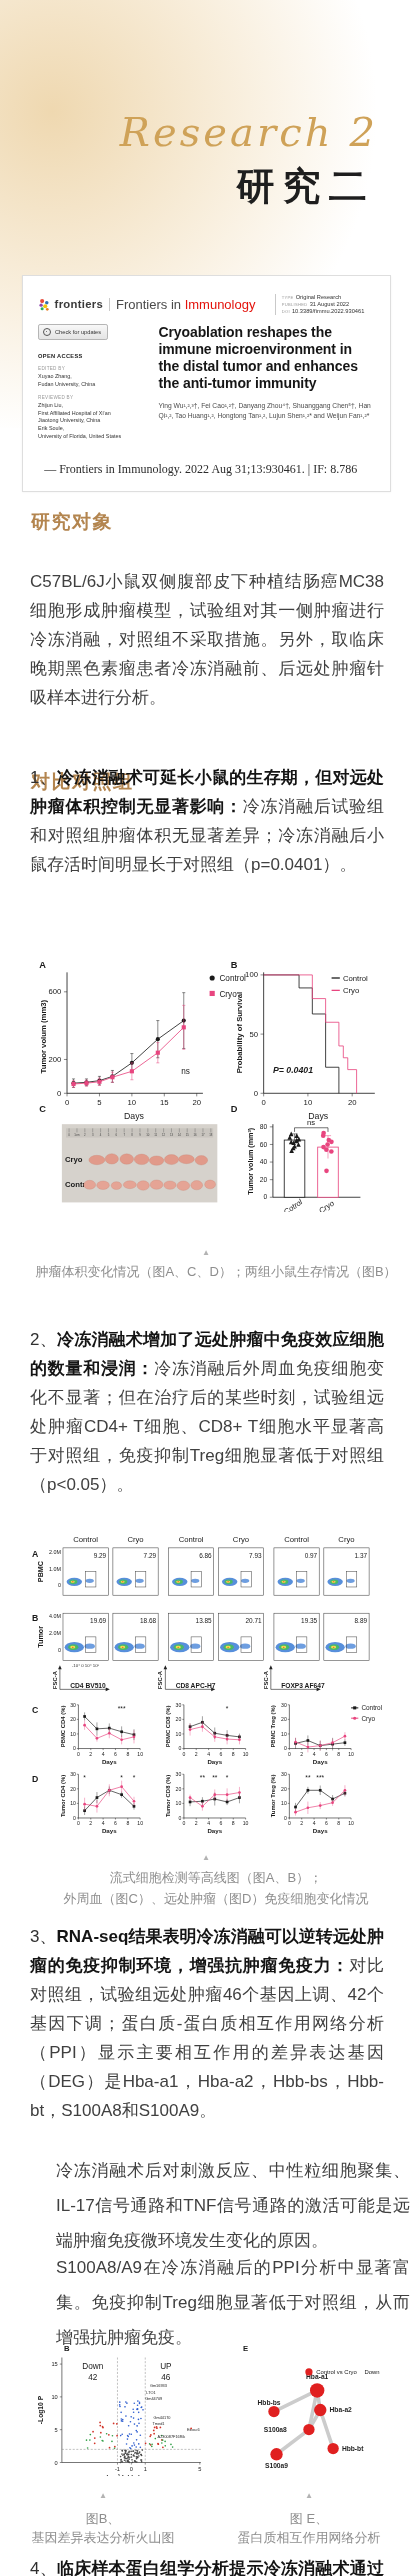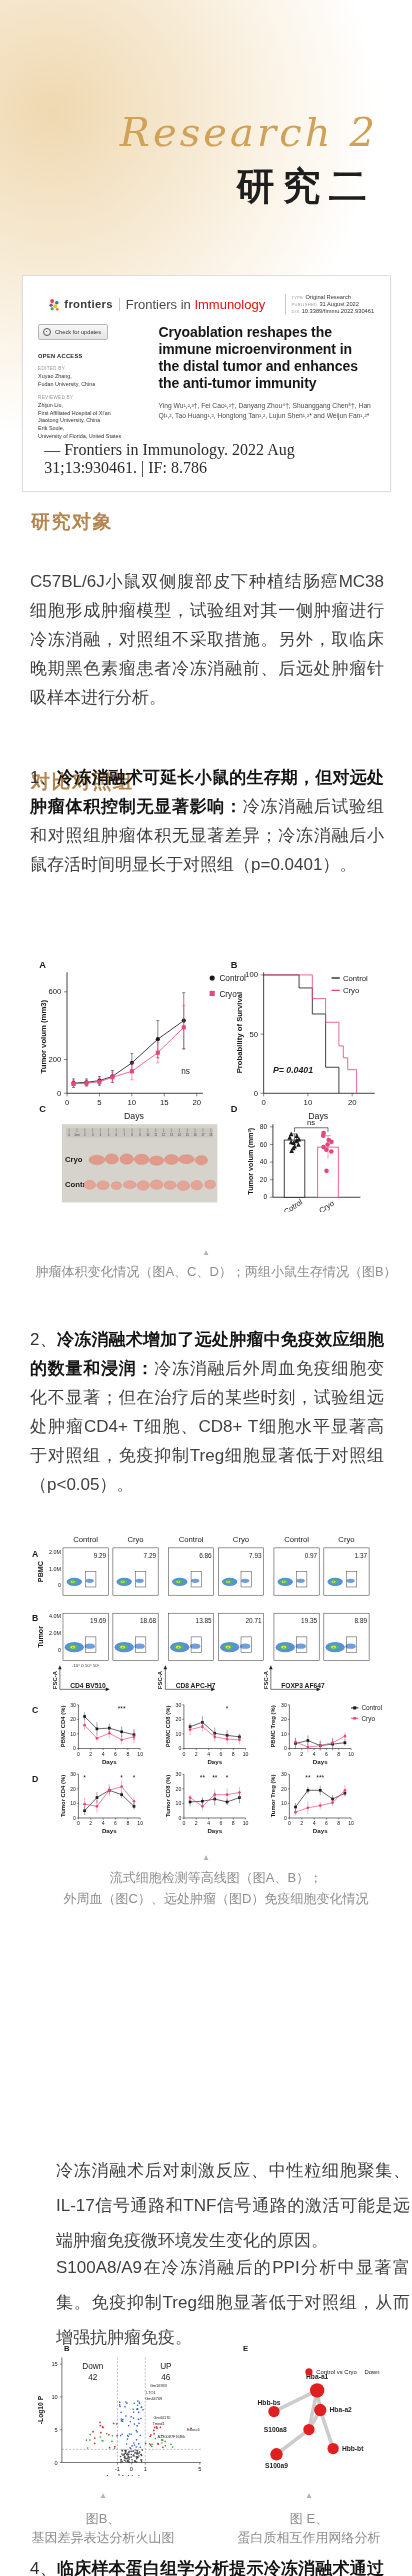--- a/index.html
+++ b/index.html
@@ -9,21 +9,21 @@
         background:radial-gradient(circle at 38% 42%, rgba(238,214,172,.95) 0%, rgba(244,227,197,.55) 42%, rgba(255,255,255,0) 70%);}
   .script-title{position:absolute;left:0;width:378px;text-align:right;top:109px;
         font-family:"DejaVu Serif","Liberation Serif",serif;font-style:italic;font-size:40px;
         color:#cfa258;letter-spacing:3.1px;}
   .cn-title{position:absolute;left:0;width:375px;text-align:right;top:161px;
         font-family:"Liberation Serif","DejaVu Serif",serif;font-weight:bold;font-size:38px;
         color:#1e1e1e;letter-spacing:8.2px;}
   
   .card{position:absolute;left:21.6px;top:275px;width:369px;height:217px;background:#fff;
         border:0.5px solid #dedede;box-shadow:0 0.5px 2.1px rgba(0,0,0,.06);box-sizing:border-box;}
-  .card-top{display:flex;justify-content:flex-end;margin:17.5px 15.5px 0 15.5px;gap:20px;}
+  .card-top{display:flex;justify-content:flex-start;margin:17.5px 15.5px 0 15.5px;gap:20px;}
   .brand-row{display:flex;align-items:center;}
   .brand{font-size:11.3px;font-weight:bold;color:#3a3a3a;letter-spacing:0.3px;}
   .brand-div{width:0.5px;height:13.4px;background:#c9c9c9;margin:0 6.2px;}
   .journal{font-size:13px;color:#4a4a4a;}
   .journal-red{color:#e3120b;}
   .meta{border-left:0.5px solid #c9c9c9;padding-left:5.2px;max-width:129px;}
   .meta-row{font-size:5.7px;color:#333;line-height:7.2px;}
   .meta-label{font-size:4.1px;color:#9a9a9a;letter-spacing:0.3px;margin-right:2.1px;}
   .card-cols{display:flex;margin:9.3px 15.5px 0 15.5px;}
   .card-left{width:107px;flex:none;}
@@ -32,21 +32,21 @@
   .chk-icon{width:6.2px;height:6.2px;border:1px solid #555;border-radius:50%;display:inline-block;position:relative;}
   .chk-icon:after{content:"";position:absolute;left:1.5px;top:1.5px;width:1px;height:1px;background:#555;border-radius:50%;}
   .oa{font-size:5.7px;font-weight:bold;color:#222;margin-top:13.4px;letter-spacing:0.3px;}
   .ed-label{font-size:4.6px;color:#9a9a9a;letter-spacing:0.3px;margin-top:7.2px;}
   .ed-body{font-size:5.4px;color:#333;line-height:7.7px;margin-top:1.5px;}
   .pre{white-space:pre-line;}
   .card-right{flex:1;padding-left:13.4px;}
   .paper-title{margin:0;font-size:14px;line-height:17px;color:#161616;font-weight:700;letter-spacing:-0.1px;}
   .authors{font-size:6.7px;color:#4a4a4a;line-height:10.3px;margin-top:8.2px;}
   .cite{position:absolute;left:21.6px;bottom:14.4px;font-family:"Liberation Serif","DejaVu Serif",serif;
-        font-size:16px;color:#2b2b2b;}
+        font-size:12px;color:#2b2b2b;}
   
   .sec-h{position:absolute;left:31px;margin:0;font-family:"Liberation Serif","DejaVu Serif",serif;
          font-size:19px;font-weight:bold;color:#b3854f;letter-spacing:1.5px;}
   .para{position:absolute;left:30px;width:354px;margin:0;font-size:17px;line-height:29px;
         color:#404040;text-align:justify;}
   .para b{color:#141414;}
   .para .num{color:#303030;}
   .para-c{line-height:35px;margin-left:26px;}
   .tri{position:absolute;left:0;width:100%;text-align:center;color:#b3b3b3;font-size:8.2px;}
   .cap{position:absolute;left:0;width:100%;text-align:center;font-size:13px;color:#8e8e8e;line-height:20.6px;padding-left:10px;}
@@ -764,20 +764,21 @@
       <text x="648" y="341" font-size="12.5" fill="#1a1a1a">Control</text>
       <line x1="628" y1="356" x2="642" y2="356" stroke="#e8457f" stroke-width="2"></line>
       <circle cx="635" cy="356" r="3" fill="#e8457f"></circle>
       <text x="648" y="361" font-size="12.5" fill="#1a1a1a">Cryo</text>
     </svg>
 
   <div class="tri" style="top:1853px">▲</div>
   <div class="cap pre" style="top:1868px">流式细胞检测等高线图（图A、B）；
 外周血（图C）、远处肿瘤（图D）免疫细胞变化情况</div>
 
+  <p class="para" style="top:1922px"><span class="num">3、</span><b>RNA-seq结果表明冷冻消融可以逆转远处肿瘤的免疫抑制环境，增强抗肿瘤免疫力：</b><span>对比对照组，试验组远处肿瘤46个基因上调、42个基因下调；蛋白质-蛋白质相互作用网络分析（PPI）显示主要相互作用的差异表达基因（DEG）是Hba-a1，Hba-a2，Hbb-bs，Hbb-bt，S100A8和S100A9。</span></p>
   <p class="para para-c" style="top:2153px">冷冻消融术后对刺激反应、中性粒细胞聚集、IL-17信号通路和TNF信号通路的激活可能是远端肿瘤免疫微环境发生变化的原因。</p>
   <p class="para para-c" style="top:2250px">S100A8/A9在冷冻消融后的PPI分析中显著富集。免疫抑制Treg细胞显著低于对照组，从而增强抗肿瘤免疫。</p>
 
   <svg id="fig3" class="figsvg" style="left:31px;top:2343px" width="350" height="133" viewBox="0 0 680 258">
       <text x="64" y="16" font-size="15" fill="#1a1a1a" font-weight="bold">B</text>
       <line x1="60" y1="28" x2="60" y2="232" stroke="#222" stroke-width="1.2"></line>
       <line x1="60" y1="232" x2="330" y2="232" stroke="#222" stroke-width="1.2"></line>
       <line x1="56" y1="232" x2="60" y2="232" stroke="#222"></line>
       <text x="52" y="236" font-size="11" fill="#1a1a1a" text-anchor="end">0</text>
       <line x1="56" y1="168.25" x2="60" y2="168.25" stroke="#222"></line>

